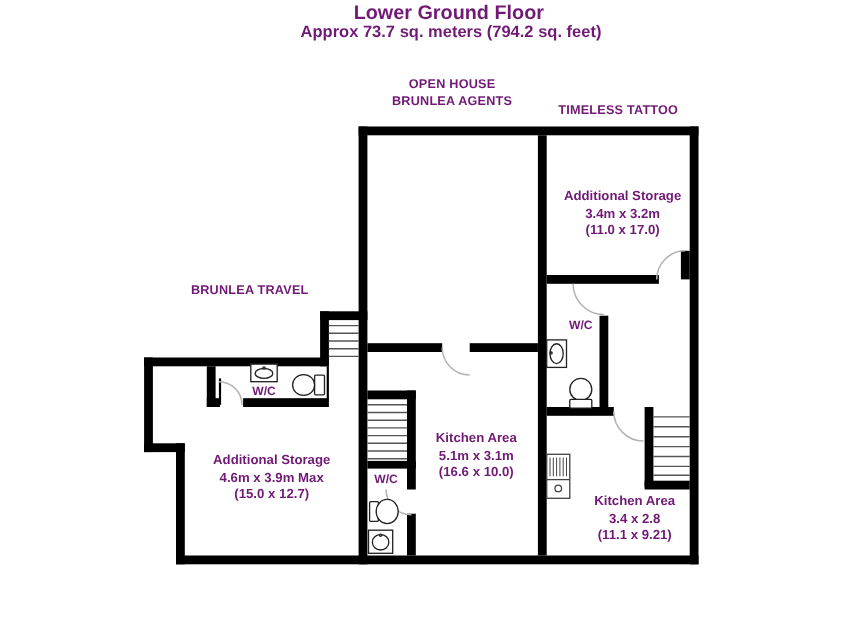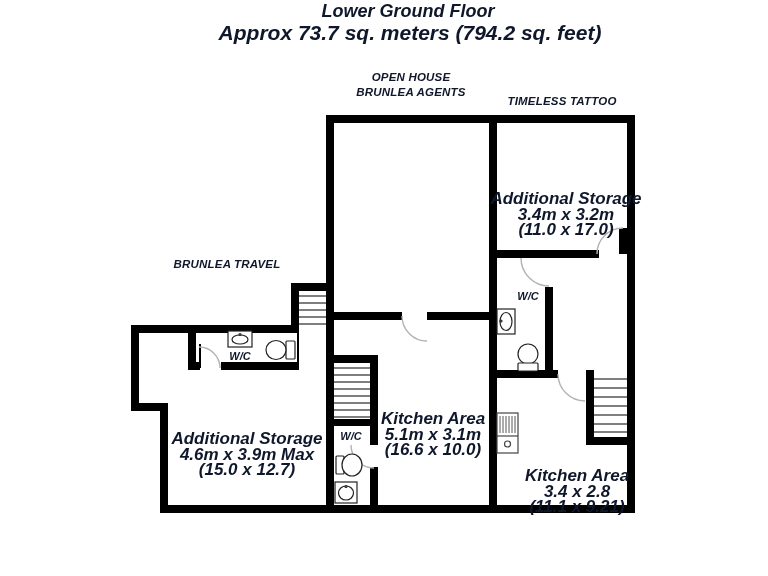--- a/index.html
+++ b/index.html
@@ -1,26 +1,26 @@
 <!DOCTYPE html>
 <html><head>
 <meta charset="utf-8">
 <style>
   html,body{margin:0;padding:0;background:#ffffff;}
   .canvas{
     position:relative;width:768px;height:576px;background:#ffffff;
-    font-family:"Liberation Sans",sans-serif;color:#0f172a;overflow:hidden;font-style:italic;
+    font-family:"Liberation Sans",sans-serif;color:#701a75;overflow:hidden;
   }
   .plan-svg{position:absolute;left:0;top:0;width:768px;height:576px;}
   .lbl{position:absolute;transform:translateX(-50%);text-align:center;font-weight:bold;white-space:nowrap;}
   .title-1{font-size:18px;}
-  .title-2{font-size:21px;}
+  .title-2{font-size:15px;}
   .unit-lbl{font-size:11.5px;line-height:15px;letter-spacing:.2px;}
   .unit-lbl span{display:block;}
-  .room-lbl{font-size:17px;line-height:15.5px;margin-top:20px;}
+  .room-lbl{font-size:12px;line-height:15.5px;}
   .room-lbl span{display:block;}
   .wc-lbl{font-size:11px;}
   .footer-lbl{font-size:17px;}
 </style>
 </head>
 <body>
 
 <div class="canvas">
 
   <svg class="plan-svg" viewBox="0 0 768 576">

